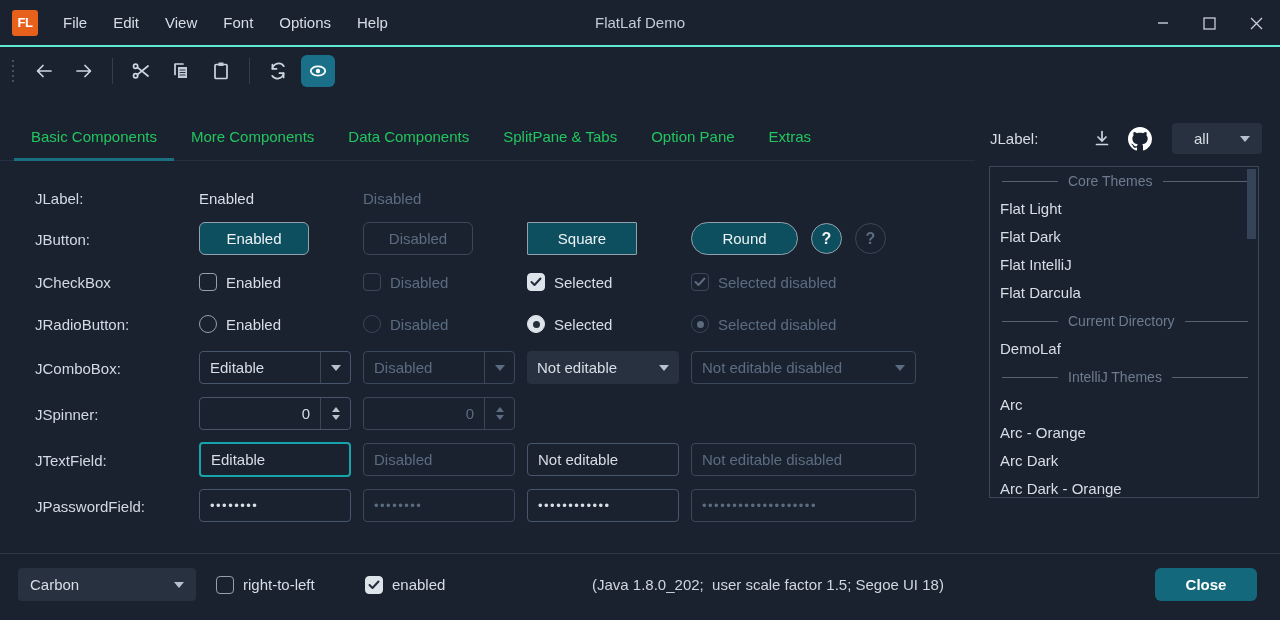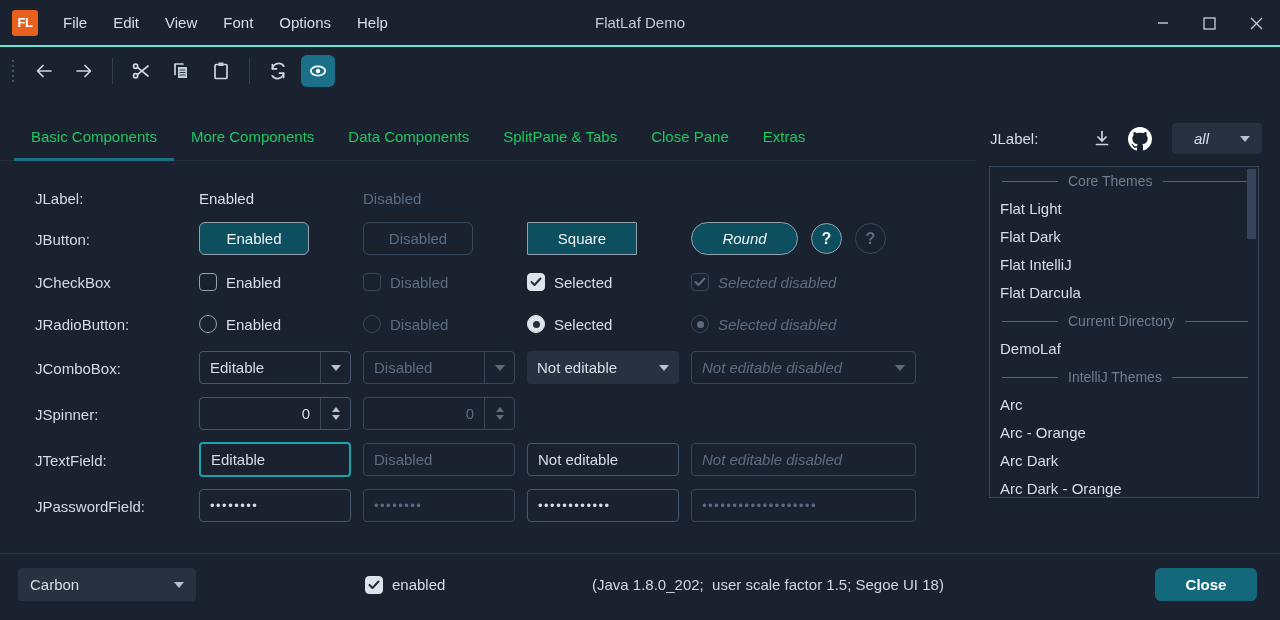--- a/index.html
+++ b/index.html
@@ -37,34 +37,34 @@
   
   .tabbar{position:absolute;left:14px;top:116px;display:flex;height:45px;}
   .tab{padding:0 17px;font-size:15px;line-height:42px;color:#22c55e;position:relative;}
   .tab.active::after{content:"";position:absolute;left:0;right:0;bottom:0;height:3px;background:var(--tab-underline);}
   .tab-underline-row{position:absolute;left:0;top:160px;width:975px;height:1px;background:#242f40;}
 
   
   .themes-label{position:absolute;left:990px;top:130px;font-size:15px;color:var(--text);}
   .icon-btn{position:absolute;top:124px;width:32px;height:30px;display:flex;align-items:center;justify-content:center;border-radius:5px;}
   .all-combo{position:absolute;left:1172px;top:123px;width:90px;height:31px;background:var(--control-bg);border-radius:4px;display:flex;align-items:center;}
-  .all-combo .val{font-size:15px;padding-left:22px;flex:1;font-style:italic;}
+  .all-combo .val{font-size:15px;padding-left:22px;flex:1;}
   .all-combo .arr{margin-right:12px;}
 
   
   .arr-down{width:0;height:0;border-left:5px solid transparent;border-right:5px solid transparent;border-top:6px solid #b8c2cd;}
   .arr-down.dim{border-top-color:var(--muted);}
   .arr-up-s{width:0;height:0;border-left:4px solid transparent;border-right:4px solid transparent;border-bottom:5px solid #b8c2cd;margin-bottom:3px;}
   .arr-dn-s{width:0;height:0;border-left:4px solid transparent;border-right:4px solid transparent;border-top:5px solid #b8c2cd;}
   .dim .arr-up-s{border-bottom-color:var(--muted);} .dim .arr-dn-s{border-top-color:var(--muted);}
 
   
   .row{position:absolute;left:0;width:980px;height:34px;}
   .row .rlabel{position:absolute;left:35px;top:50%;transform:translateY(-50%);font-size:15px;color:#d3dae3;}
-  .c1{left:199px;} .c2{left:363px;} .c3{left:527px;} .c4{left:691px;font-style:italic;}
+  .c1{left:199px;} .c2{left:363px;} .c3{left:527px;} .c4{left:691px;}
   .pos{position:absolute;top:0;}
   .vcenter{top:50%;transform:translateY(-50%);}
   .plain-label{font-size:15px;} .plain-label.dim{color:var(--muted);}
 
   .btn{height:33px;border-radius:6px;font-size:15px;display:flex;align-items:center;justify-content:center;}
   .btn.primary{background:var(--accent-fill);border:1px solid var(--border-light);color:#eef2f6;}
   .btn.disabled{background:transparent;border:1px solid var(--border-dim);color:var(--muted);}
   .btn.square{border-radius:1px;}
   .btn.round{border-radius:17px;}
   .help-btn{width:31px;height:31px;border-radius:50%;font-size:16px;font-weight:bold;display:flex;align-items:center;justify-content:center;}
@@ -217,21 +217,21 @@
       </svg>
     </div>
   </div>
 
   <div class="tab-underline-row"></div>
   <div class="tabbar">
     <div class="tab active">Basic Components</div>
     <div class="tab">More Components</div>
     <div class="tab">Data Components</div>
     <div class="tab">SplitPane &amp; Tabs</div>
-    <div class="tab">Close Pane</div>
+    <div class="tab">Option Pane</div>
     <div class="tab">Extras</div>
   </div>
 
   <div class="themes-label">JLabel:</div>
   <div class="icon-btn" style="left:1086px;">
     <svg width="20" height="20" viewBox="0 0 20 20" fill="none" stroke="#cdd5de" stroke-width="1.7" stroke-linecap="round">
       <path d="M10 2.5 V11"></path>
         <path d="M6 8 L10 12 L14 8"></path>
         <path d="M4.5 15.5 H15.5"></path>
     </svg>
@@ -400,20 +400,24 @@
   </div>
 
   <div class="bottom-sep"></div>
   <div class="bottombar">
     <div class="bb-combo">
       <span class="val">Carbon</span>
       <span class="btnpart">
           <span class="arr-down"></span>
         </span>
     </div>
+    <div class="bb-cb1 cb-wrap">
+      <span class="checkbox"></span>
+      <span>right-to-left</span>
+    </div>
     <div class="bb-cb2 cb-wrap">
       <span class="checkbox checked">
         <svg width="12" height="10" viewBox="0 0 12 10">
             <path d="M1.5 5 L4.5 8 L10.5 1.5"></path>
           </svg>
       </span>
       <span>enabled</span>
     </div>
     <div class="status">(Java 1.8.0_202;  user scale factor 1.5; Segoe UI 18)</div>
     <div class="close-btn">Close</div>

